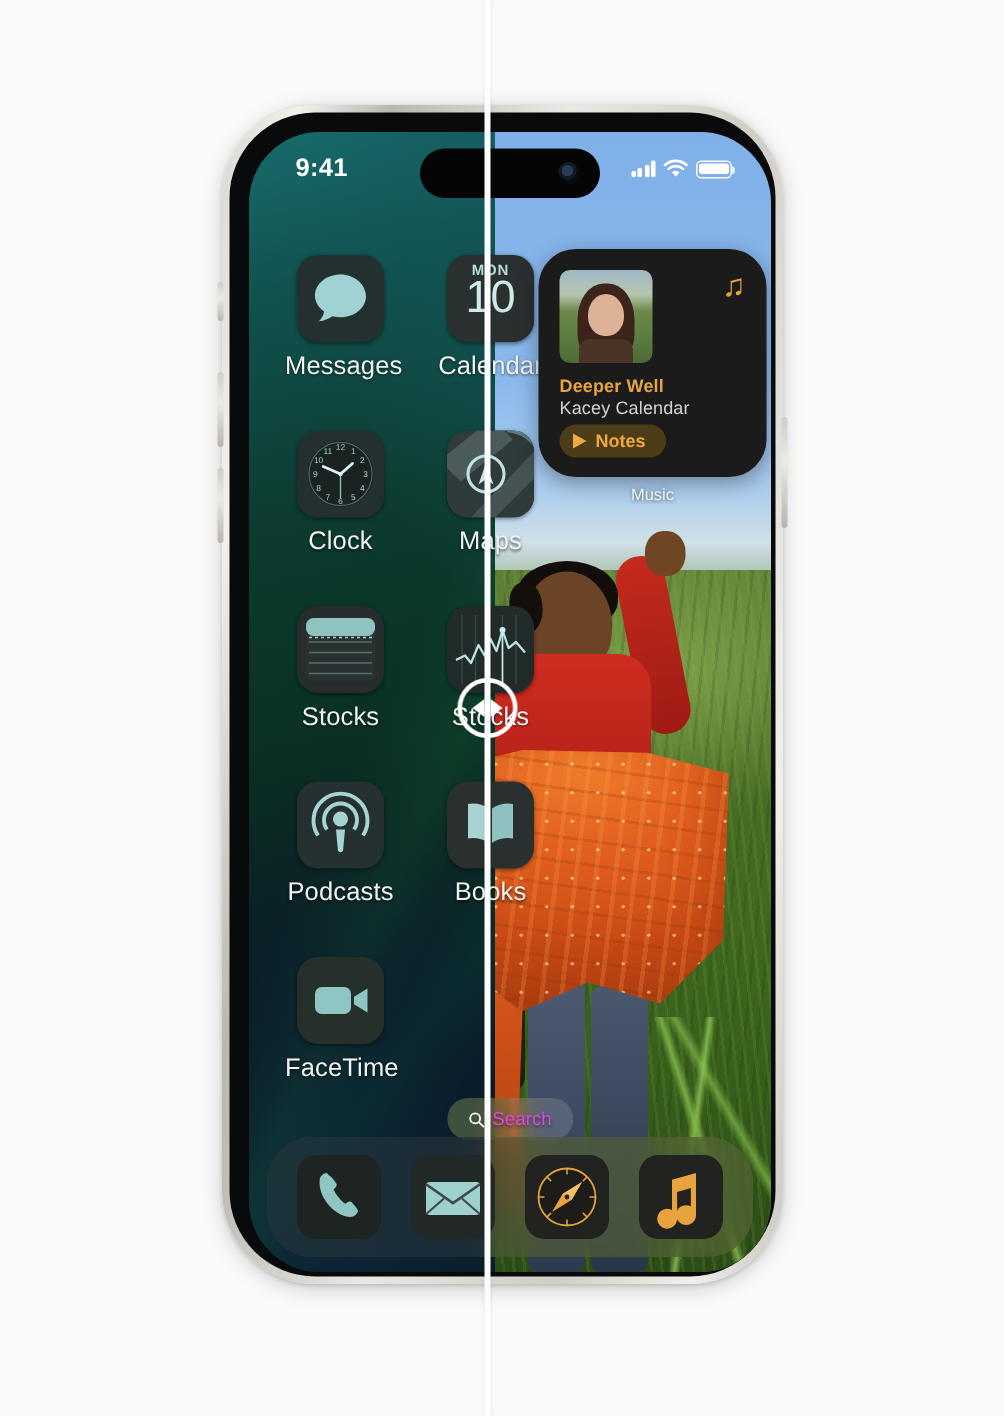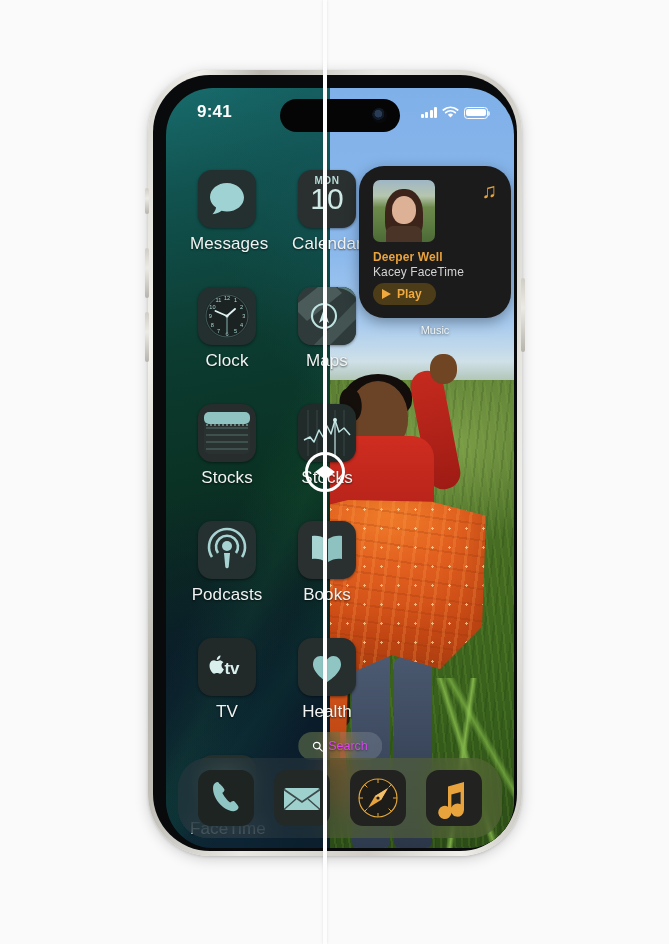--- a/index.html
+++ b/index.html
@@ -450,39 +450,20 @@
               <div class="appicon ic-books">
                 <svg width="58" height="58" viewBox="0 0 58 58">
                   <path d="M28 18c-4-3-10-4-14-3v23c4-1 10 0 14 3z" fill="#a7d4d2"></path>
                   <path d="M30 18c4-3 10-4 14-3v23c-4-1-10 0-14 3z" fill="#8dc2c1"></path>
                 </svg>
               </div>
               <div class="applabel">Books</div>
             </div>
           </div>
 
-          <div class="row">
-            <div class="cell">
-              <div class="appicon ic-tv">
-                <svg width="58" height="58" viewBox="0 0 58 58">
-                  <path d="M21.5 20.6c-.6.8-1.7 1.4-2.7 1.3-.1-1.1.4-2.2 1-2.9.6-.8 1.8-1.4 2.7-1.4.1 1.1-.3 2.2-1 3zm1 1.6c-1.5-.1-2.8.8-3.5.8-.7 0-1.8-.8-3-.8-1.5 0-2.9.9-3.7 2.3-1.6 2.7-.4 6.8 1.1 9 .8 1.1 1.6 2.3 2.8 2.3 1.1 0 1.5-.7 2.9-.7 1.3 0 1.7.7 2.9.7 1.2 0 2-1.1 2.7-2.2.9-1.2 1.2-2.4 1.2-2.5 0 0-2.4-.9-2.4-3.6 0-2.2 1.8-3.3 1.9-3.3-1-1.5-2.6-1.7-3.1-1.8z" fill="#d8efee"></path>
-                  <text x="34" y="36" font-family="Liberation Sans, sans-serif" font-size="17" font-weight="700" fill="#d8efee" text-anchor="middle">tv</text>
-                </svg>
-              </div>
-              <div class="applabel">TV</div>
-            </div>
-            <div class="cell">
-              <div class="appicon ic-health">
-                <svg width="58" height="58" viewBox="0 0 58 58">
-                  <path d="M29 44s-14-8.6-14-17.6C15 21 18.6 18 22.6 18c2.7 0 5 1.5 6.4 3.6C30.4 19.5 32.7 18 35.4 18c4 0 7.6 3 7.6 8.4C43 35.4 29 44 29 44z" fill="#8fc6c4"></path>
-                </svg>
-              </div>
-              <div class="applabel">Health</div>
-            </div>
-          </div>
 
           <div class="row">
             <div class="cell">
               <div class="appicon ic-facetime">
                 <svg width="58" height="58" viewBox="0 0 58 58">
                   <rect x="12" y="20" width="24" height="18" rx="4.5" fill="#8fc6c4"></rect>
                   <path d="M38 26.5 L47 21 v16 l-9-5.5z" fill="#8fc6c4"></path>
                 </svg>
               </div>
               <div class="applabel">FaceTime</div>
@@ -491,24 +472,24 @@
         </div>
 
         <div id="widget">
           <div id="w-art">
             <div id="w-art-hair"></div>
             <div id="w-art-face"></div>
             <div id="w-art-body"></div>
           </div>
           <div id="w-note">♫</div>
           <div id="w-title">Deeper Well</div>
-          <div id="w-artist">Kacey FaceTime</div>
+          <div id="w-artist">Kacey Calendar</div>
           <div id="w-play">
             <span id="w-play-tri"></span>
-            <span id="w-play-label">Play</span>
+            <span id="w-play-label">Notes</span>
           </div>
         </div>
         <div id="widget-label">Music</div>
 
         <div id="searchpill">
           <div id="searchpill-right-tint"></div>
           <svg width="11" height="11" viewBox="0 0 12 12" style="position:relative;z-index:2">
             <circle cx="5" cy="5" r="3.6" fill="none" stroke="#fff" stroke-width="1.3"></circle>
             <line x1="7.7" y1="7.7" x2="11" y2="11" stroke="#fff" stroke-width="1.3" stroke-linecap="round"></line>
           </svg>

